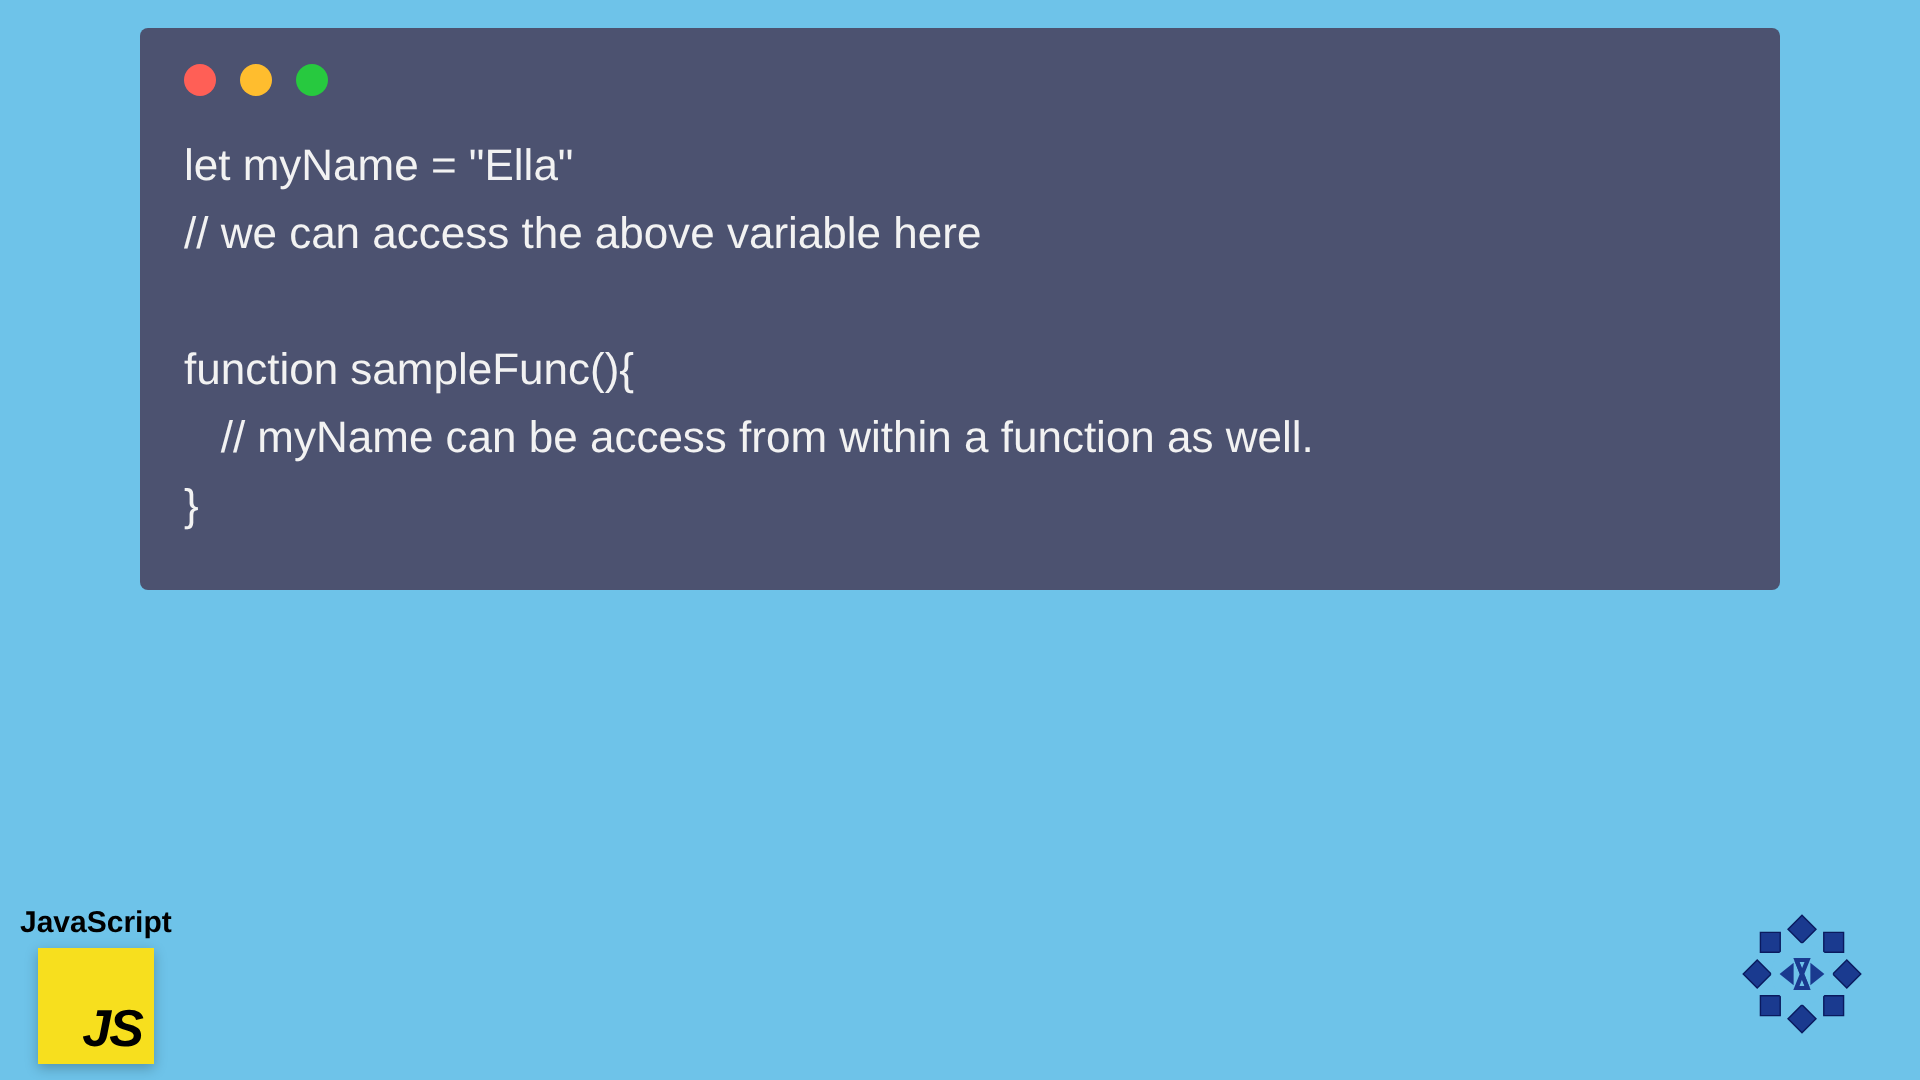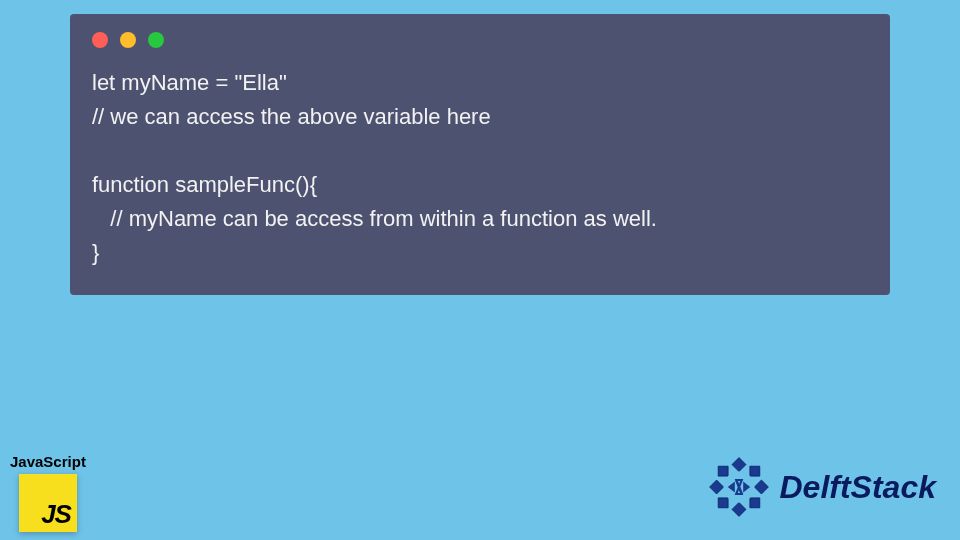--- a/index.html
+++ b/index.html
@@ -125,14 +125,13 @@
         <polygon points="0,-42 10,-32 0,-22 -10,-32" transform="rotate(270)"></polygon>
         <polygon points="0,-42 10,-32 0,-22 -10,-32" transform="rotate(315)"></polygon>
       </g>
       <circle r="22" fill="#6ec3e9"></circle>
       <polygon points="-16,0 -6,-8 -6,8" fill="#1a3a8f"></polygon>
       <polygon points="16,0 6,-8 6,8" fill="#1a3a8f"></polygon>
       <polygon points="-4,-10 4,10 -4,10 4,-10" fill="none" stroke="#1a3a8f" stroke-width="3"></polygon>
       <line x1="-4" y1="-10" x2="4" y2="10" stroke="#1a3a8f" stroke-width="3"></line>
     </g>
   </svg>
-  <div class="delftstack-text">DelftStack</div>
 </div>
 
 </body></html>

